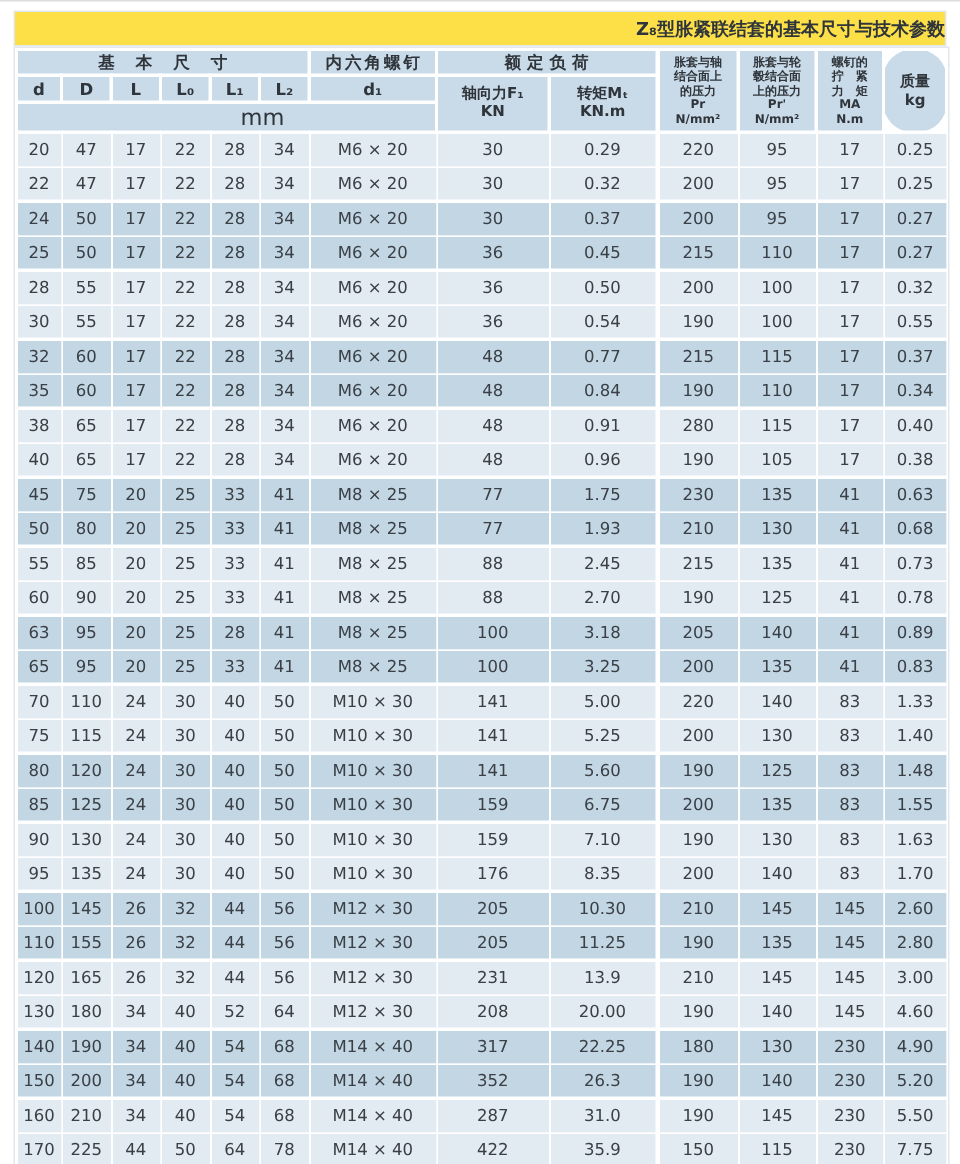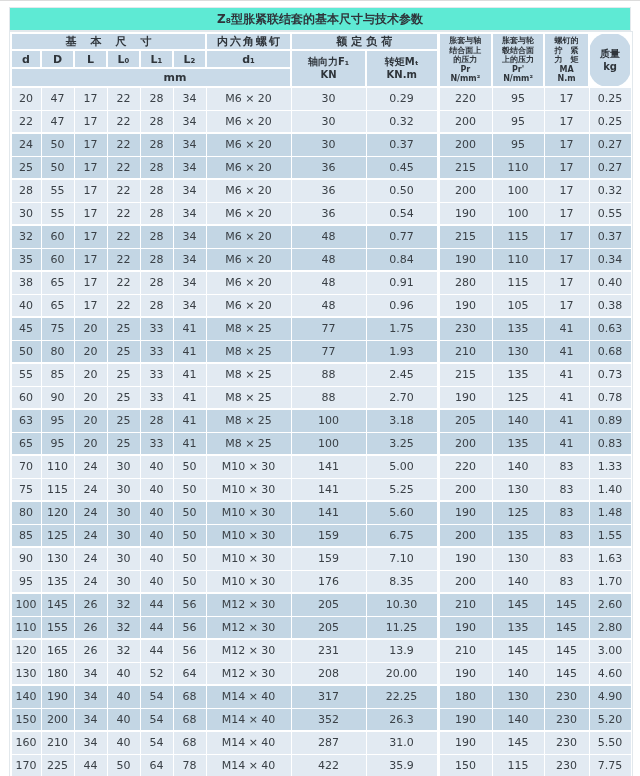--- a/index.html
+++ b/index.html
@@ -13,22 +13,22 @@
   .page{
     position:relative;width:640px;height:776px;background:#fff;
     box-shadow:inset 0 1px 0 #dcdcdc;
     overflow:hidden;
   }
   .tbl-wrap{
     position:absolute;left:10px;top:8px;width:620px;
   }
   .title-bar{
     width:100%;height:22px;line-height:22px;
-    background:#5eead4;
-    text-align:center;
+    background:#fde047;
+    text-align:right;
     font-size:12px;font-weight:bold;color:#2f353b;
     margin-bottom:2px;
     box-shadow:0 0 0 1px #e2e8ec;
   }
   table.main{
     border-collapse:collapse;
     table-layout:fixed;
     width:620px;
     box-shadow:0 0 0 1px #e2e8ec;
   }
@@ -43,21 +43,21 @@
     font-weight:bold;color:#2f353b;
   }
   thead tr.hr1{height:17px;}
   thead tr.hr2{height:18px;}
   thead tr.hr3{height:19px;}
   .h-group{font-size:11px;}
   .ls-wide{letter-spacing:14px;text-indent:14px;}
   .ls-2{letter-spacing:2px;text-indent:2px;}
   .ls-3{letter-spacing:4px;text-indent:4px;margin-left:39px;}
   .h-col{font-size:11px;font-weight:bold;}
-  .h-unit{font-size:11px;font-weight:bold;padding-left:48px;}
+  .h-unit{font-size:15px;font-weight:normal;padding-left:48px;}
   .h-load{font-size:10px;line-height:1.25;}
   .h-small{
     font-size:8px;line-height:1.18;
     font-weight:bold;white-space:pre-line;
   }
   .h-mass{font-size:10px;line-height:1.3;white-space:pre-line;border-radius:19px;}
   .hdr-multi{white-space:pre-line;}
   tbody td{
     font-size:11px;color:#3a4046;
     border:1px solid rgba(255,255,255,0.65);

